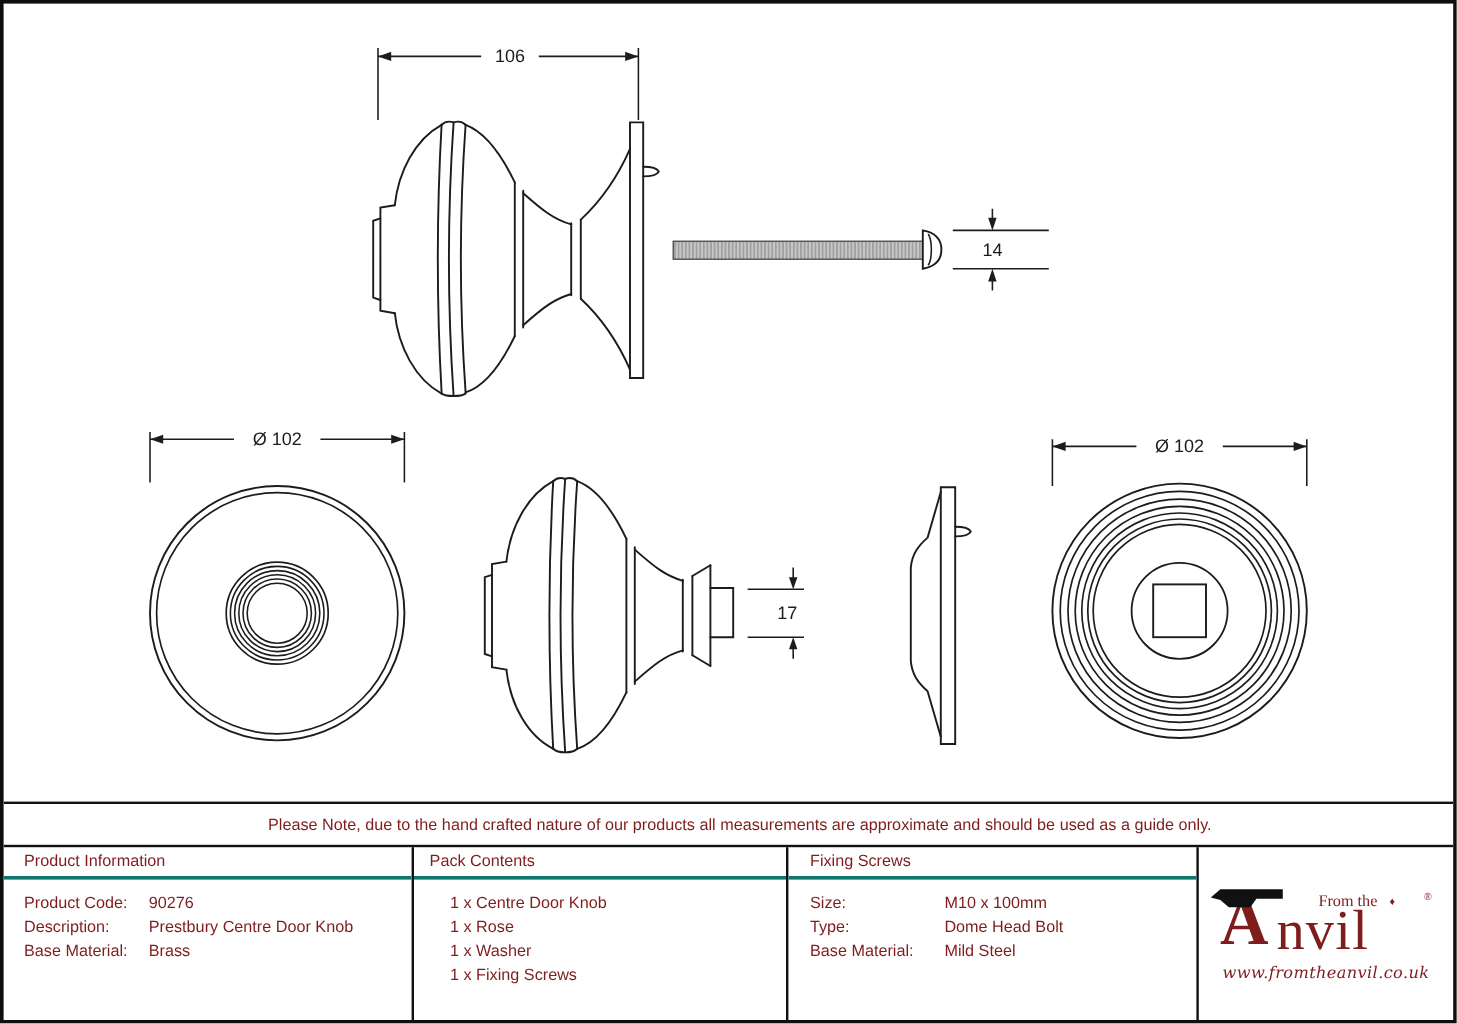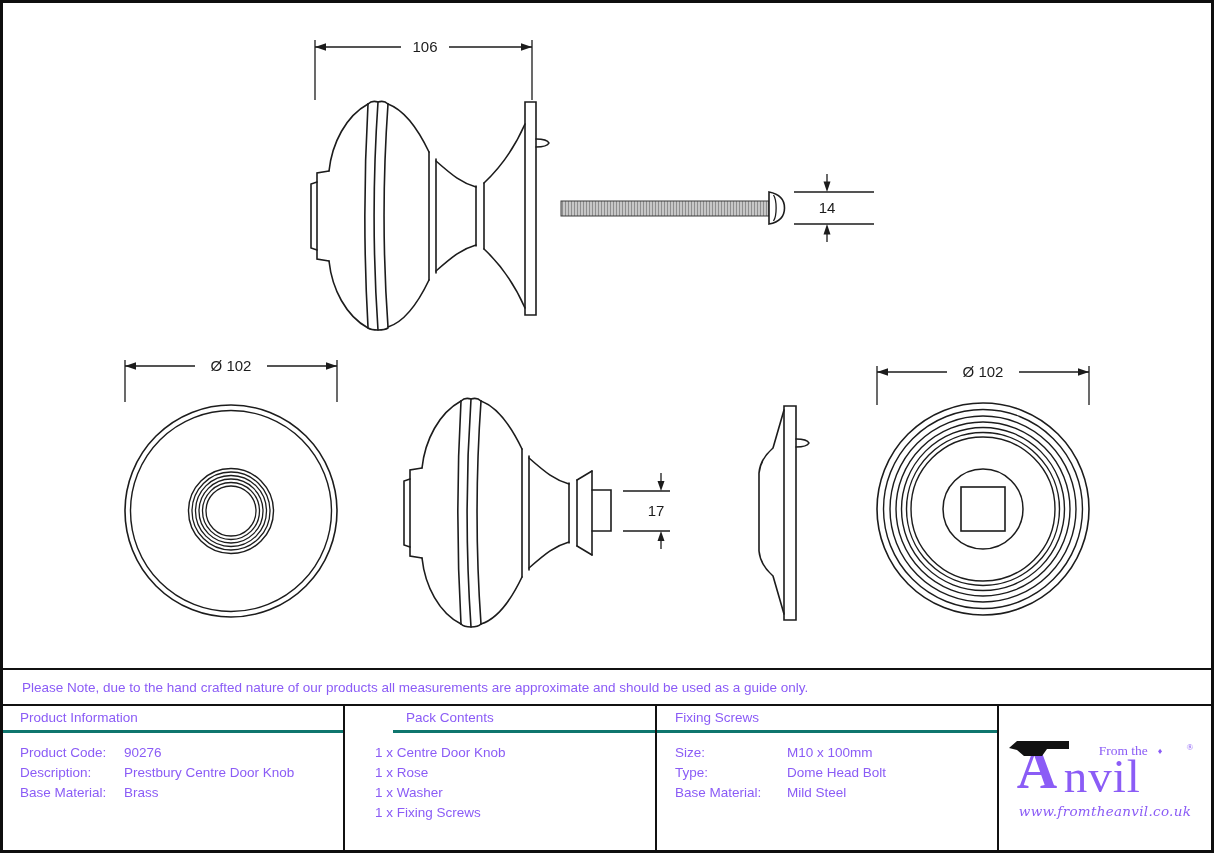--- a/index.html
+++ b/index.html
@@ -1,34 +1,34 @@
 <!DOCTYPE html>
 <html><head>
 <meta charset="utf-8">
 <style>
   html,body{margin:0;padding:0;background:#ffffff;}
   .sheet{
     position:relative;width:1214px;height:853px;box-sizing:border-box;
     border:3px solid #0e0e0e;background:#ffffff;overflow:hidden;
-    font-family:"Liberation Sans",sans-serif;color:#8b5cf6;
+    font-family:"Liberation Sans",sans-serif;color:#7f1d1d;
   }
   svg text{font-family:"Liberation Sans",sans-serif;fill:#1c1c1c;}
   .drawing{position:absolute;top:0;left:0;}
   .note-bar{
     position:absolute;left:0;right:0;top:665px;height:38px;box-sizing:border-box;
     border-top:2px solid #111;border-bottom:2px solid #111;
-    display:flex;align-items:center;padding-left:19px;font-size:13.5px;
+    display:flex;align-items:center;padding-left:19px;font-size:13.5px;justify-content:center;
   }
   .info-table{position:absolute;left:0;right:0;top:703px;bottom:0;display:flex;}
   .col{box-sizing:border-box;border-right:2px solid #111;}
   .col-product{width:342px;}
   .col-pack{width:312px;}
   .col-fixing{width:342px;}
   .col-header{height:24px;line-height:24px;border-bottom:3px solid #0f766e;font-size:13.5px;padding-left:17px;}
-  .col-pack .col-header{padding-left:13px;margin-left:48px;}
+  .col-pack .col-header{padding-left:13px;}
   .col-fixing .col-header{padding-left:18px;}
   .col-body{padding-top:10px;font-size:13.5px;}
   .kv{display:grid;grid-template-columns:104px auto;line-height:20px;padding-left:17px;}
   .col-fixing .kv{grid-template-columns:112px auto;padding-left:18px;}
   .pack-item{line-height:20px;padding-left:30px;}
   .logo-cell{flex:1;display:flex;flex-direction:column;align-items:center;padding-top:34px;}
   .logo-row{display:flex;align-items:flex-end;}
   .logo-a{position:relative;width:50px;height:58px;}
   .a-glyph{font-family:"Liberation Serif",serif;font-weight:700;font-size:56px;line-height:58px;display:block;}
   .anvil-icon{position:absolute;top:-4px;left:-8px;}

